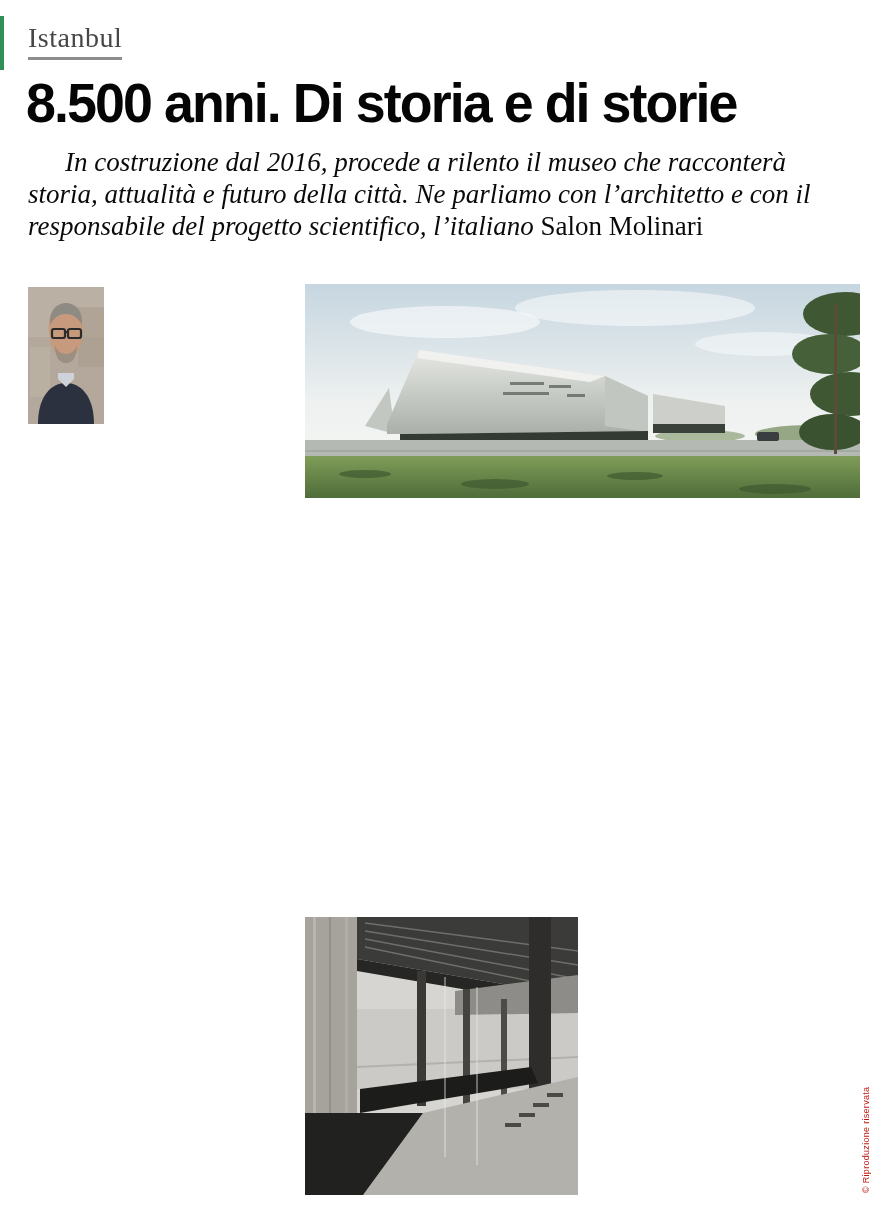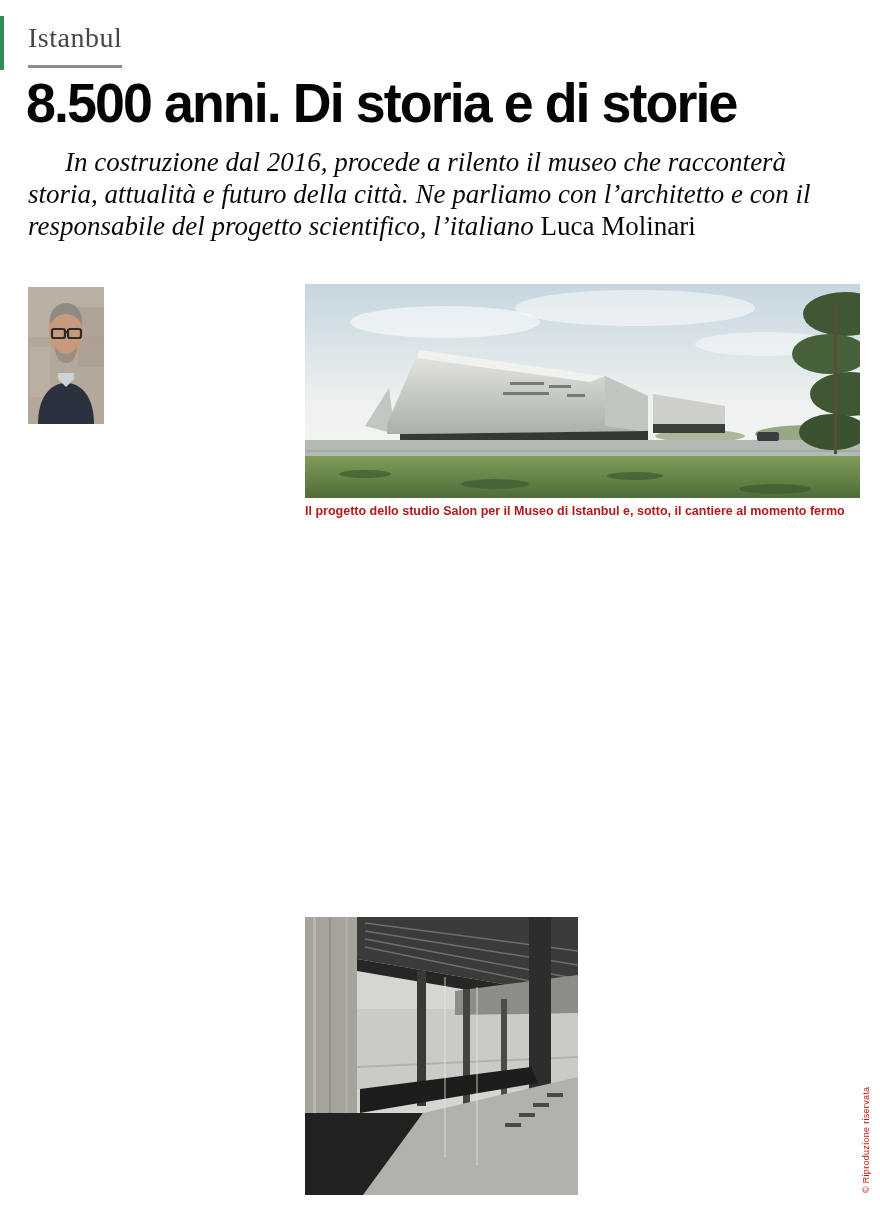--- a/index.html
+++ b/index.html
@@ -1,20 +1,20 @@
 <!DOCTYPE html>
 <html lang="it"><head>
 <meta charset="utf-8">
 <style>
   html,body{margin:0;padding:0;background:#ffffff;}
   .page{position:relative;width:880px;height:1209px;background:#ffffff;overflow:hidden;
         font-family:"Liberation Serif",serif;color:#111;}
   .green-mark{position:absolute;left:0;top:16px;width:4px;height:54px;background:#2f8f56;}
   .kicker{position:absolute;left:28px;top:22px;font-size:28px;color:#474747;
-          padding-bottom:11px;border-bottom:3px solid #8d8d8d;letter-spacing:.5px;}
+          padding-bottom:3px;border-bottom:3px solid #8d8d8d;letter-spacing:.5px;}
   .headline{position:absolute;left:26px;top:70px;width:840px;
             font-family:"Liberation Sans",sans-serif;font-weight:bold;font-size:56px;
             letter-spacing:-2px;transform:scaleX(.96);transform-origin:left top;
             color:#050505;white-space:nowrap;}
   .standfirst{position:absolute;left:28px;top:146px;width:800px;
               font-size:27px;line-height:32px;color:#0a0a0a;}
   .standfirst .para{text-align:left;}
   .standfirst .run-n{font-style:normal;}
   .standfirst .run-i{font-style:italic;margin-left:37px;}
 
@@ -44,21 +44,21 @@
 
 <div class="page">
 
   <div class="green-mark"></div>
 
   <div class="kicker">Istanbul</div>
 
   <h1 class="headline" style="margin:0;">8.500 anni. Di storia e di storie</h1>
 
   <div class="standfirst">
-      <p class="para"><span class="run-i">In costruzione dal 2016, procede a rilento il museo che racconterà storia, attualità e futuro della città. Ne parliamo con l’architetto e con il responsabile del progetto scientifico, l’italiano </span><span class="run-n">Luca Molinari</span></p>
+      <p class="para"><span class="run-i">In costruzione dal 2016, procede a rilento il museo che racconterà storia, attualità e futuro della città. Ne parliamo con l’architetto e con il responsabile del progetto scientifico, l’italiano </span><span class="run-n">Salon Molinari</span></p>
     </div>
 
   <div class="bodycol col1">
     <span class="portrait">
       <svg width="76" height="137" viewBox="0 0 76 137">
         <rect width="76" height="137" fill="#b3a89b"></rect>
         <rect x="0" y="0" width="76" height="50" fill="#bdb3a6" opacity=".7"></rect>
         <rect x="50" y="20" width="26" height="60" fill="#a99d8e" opacity=".6"></rect>
         <rect x="2" y="60" width="20" height="50" fill="#c1b7aa" opacity=".5"></rect>
         <path d="M38 18 C52 18 56 30 55 44 C54 60 48 72 38 72 C28 72 22 60 21 44 C20 30 24 18 38 18 Z" fill="#c79a7d"></path>
@@ -123,21 +123,20 @@
       <g fill="#3f5833">
         <ellipse cx="540" cy="30" rx="42" ry="22"></ellipse>
         <ellipse cx="525" cy="70" rx="38" ry="20" fill="#46613a"></ellipse>
         <ellipse cx="545" cy="110" rx="40" ry="22"></ellipse>
         <ellipse cx="528" cy="148" rx="34" ry="18" fill="#3a5230"></ellipse>
         <rect x="529" y="20" width="3" height="150" fill="#5c4b39"></rect>
       </g>
     </svg>
   </div>
 
-  <div class="caption">Il progetto dello studio Salon per il Museo di Istanbul e, sotto, il cantiere al momento fermo</div>
 
   <div class="bodycol col2"></div>
 
   <div class="photo photo-bottom">
     <svg width="273" height="278" viewBox="0 0 273 278">
       <rect width="273" height="278" fill="#d6d5d2"></rect>
       <rect x="0" y="0" width="52" height="278" fill="#a6a29c"></rect>
       <rect x="8" y="0" width="3" height="278" fill="#b8b4ae"></rect>
       <rect x="24" y="0" width="2" height="278" fill="#948f89"></rect>
       <rect x="40" y="0" width="3" height="278" fill="#b1ada6"></rect>

